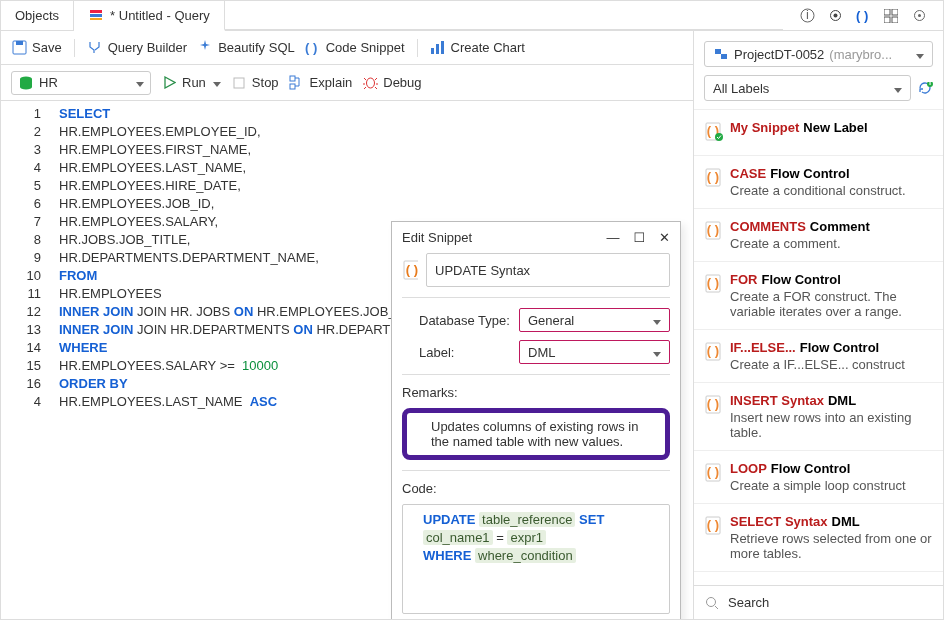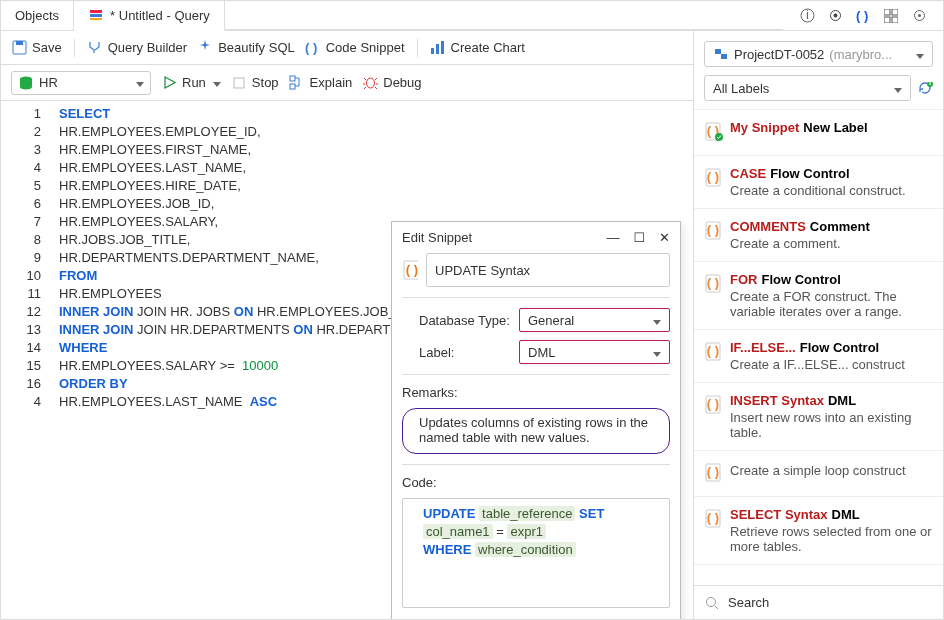--- a/index.html
+++ b/index.html
@@ -49,21 +49,21 @@
 
 .dialog { position:absolute; left:390px; top:120px; width:290px; background:#fff; border:1px solid #bbb; box-shadow:4px 4px 8px rgba(0,0,0,0.08); }
 .dhdr { display:flex; align-items:center; justify-content:space-between; padding:8px 10px; }
 .dhdr .dctrls { display:flex; gap:14px; }
 .dbody { padding:0 10px 10px 10px; display:flex; flex-direction:column; gap:8px; }
 .dname { display:flex; align-items:center; gap:8px; }
 .dname input { flex:1; border:1px solid #ccc; height:26px; padding:16px 8px; border-radius:2px; }
 .dfrow { display:flex; align-items:center; gap:8px; }
 .dfrow label { width:92px; color:#333;margin-left:17px; }
 .dsel { flex:1; display:flex; align-items:center; justify-content:space-between; border:1px solid #be185d; height:24px; padding:0 8px; border-radius:2px; cursor:pointer; }
-.dremarks { border:1px solid #4c1d95; border-radius:14px; padding:6px 16px; min-height:46px; }
+.dremarks { border:5px solid #4c1d95; border-radius:8px; padding:6px 24px; min-height:46px; }
 .dcode { border:1px solid #ccc; border-radius:2px; padding:6px 20px; min-height:110px; white-space:pre-wrap; line-height:18px; }
 .dcode .tok { background:#e6efe0; color:#3a5a2f; padding:0 3px; border-radius:2px; }
 .dbtns { display:flex; justify-content:space-between; align-items:center; padding-top:4px; }
 .dbtns .ricons { display:flex; gap:8px; }
 .dbtns .acts { display:flex; gap:8px; }
 .dbtns button { border:1px solid #bbb; background:#f5f5f5; padding:3px 14px; border-radius:2px; cursor:pointer; }
 hr.dhr { border:none; border-top:1px solid #ddd; margin:2px 0; }
 
 .caret::after{content:"";display:inline-block;border-left:4px solid transparent;border-right:4px solid transparent;border-top:5px solid #666;margin-left:2px;}
 .grey{color:#999}
@@ -412,20 +412,21 @@
               <div><span class="stit">INSERT Syntax</span><span class="slab">DML</span></div>
               <div class="sdesc">Insert new rows into an existing table.</div>
             </div>
           </div>
           <div class="snip">
             <div class="sicon"><svg width="20" height="20">
                 <rect x="2" y="1" width="14" height="17" rx="1" fill="#fff" stroke="#ccc"></rect>
                 <text x="9" y="13" text-anchor="middle" font-size="10" font-weight="700" fill="#e83">( )</text>
               </svg></div>
             <div style="flex:1">
+              <div><span class="stit">LOOP</span><span class="slab">Flow Control</span></div>
               <div class="sdesc">Create a simple loop construct</div>
             </div>
           </div>
           <div class="snip">
             <div class="sicon"><svg width="20" height="20">
                 <rect x="2" y="1" width="14" height="17" rx="1" fill="#fff" stroke="#ccc"></rect>
                 <text x="9" y="13" text-anchor="middle" font-size="10" font-weight="700" fill="#e83">( )</text>
               </svg></div>
             <div style="flex:1">
               <div><span class="stit">SELECT Syntax</span><span class="slab">DML</span></div>

